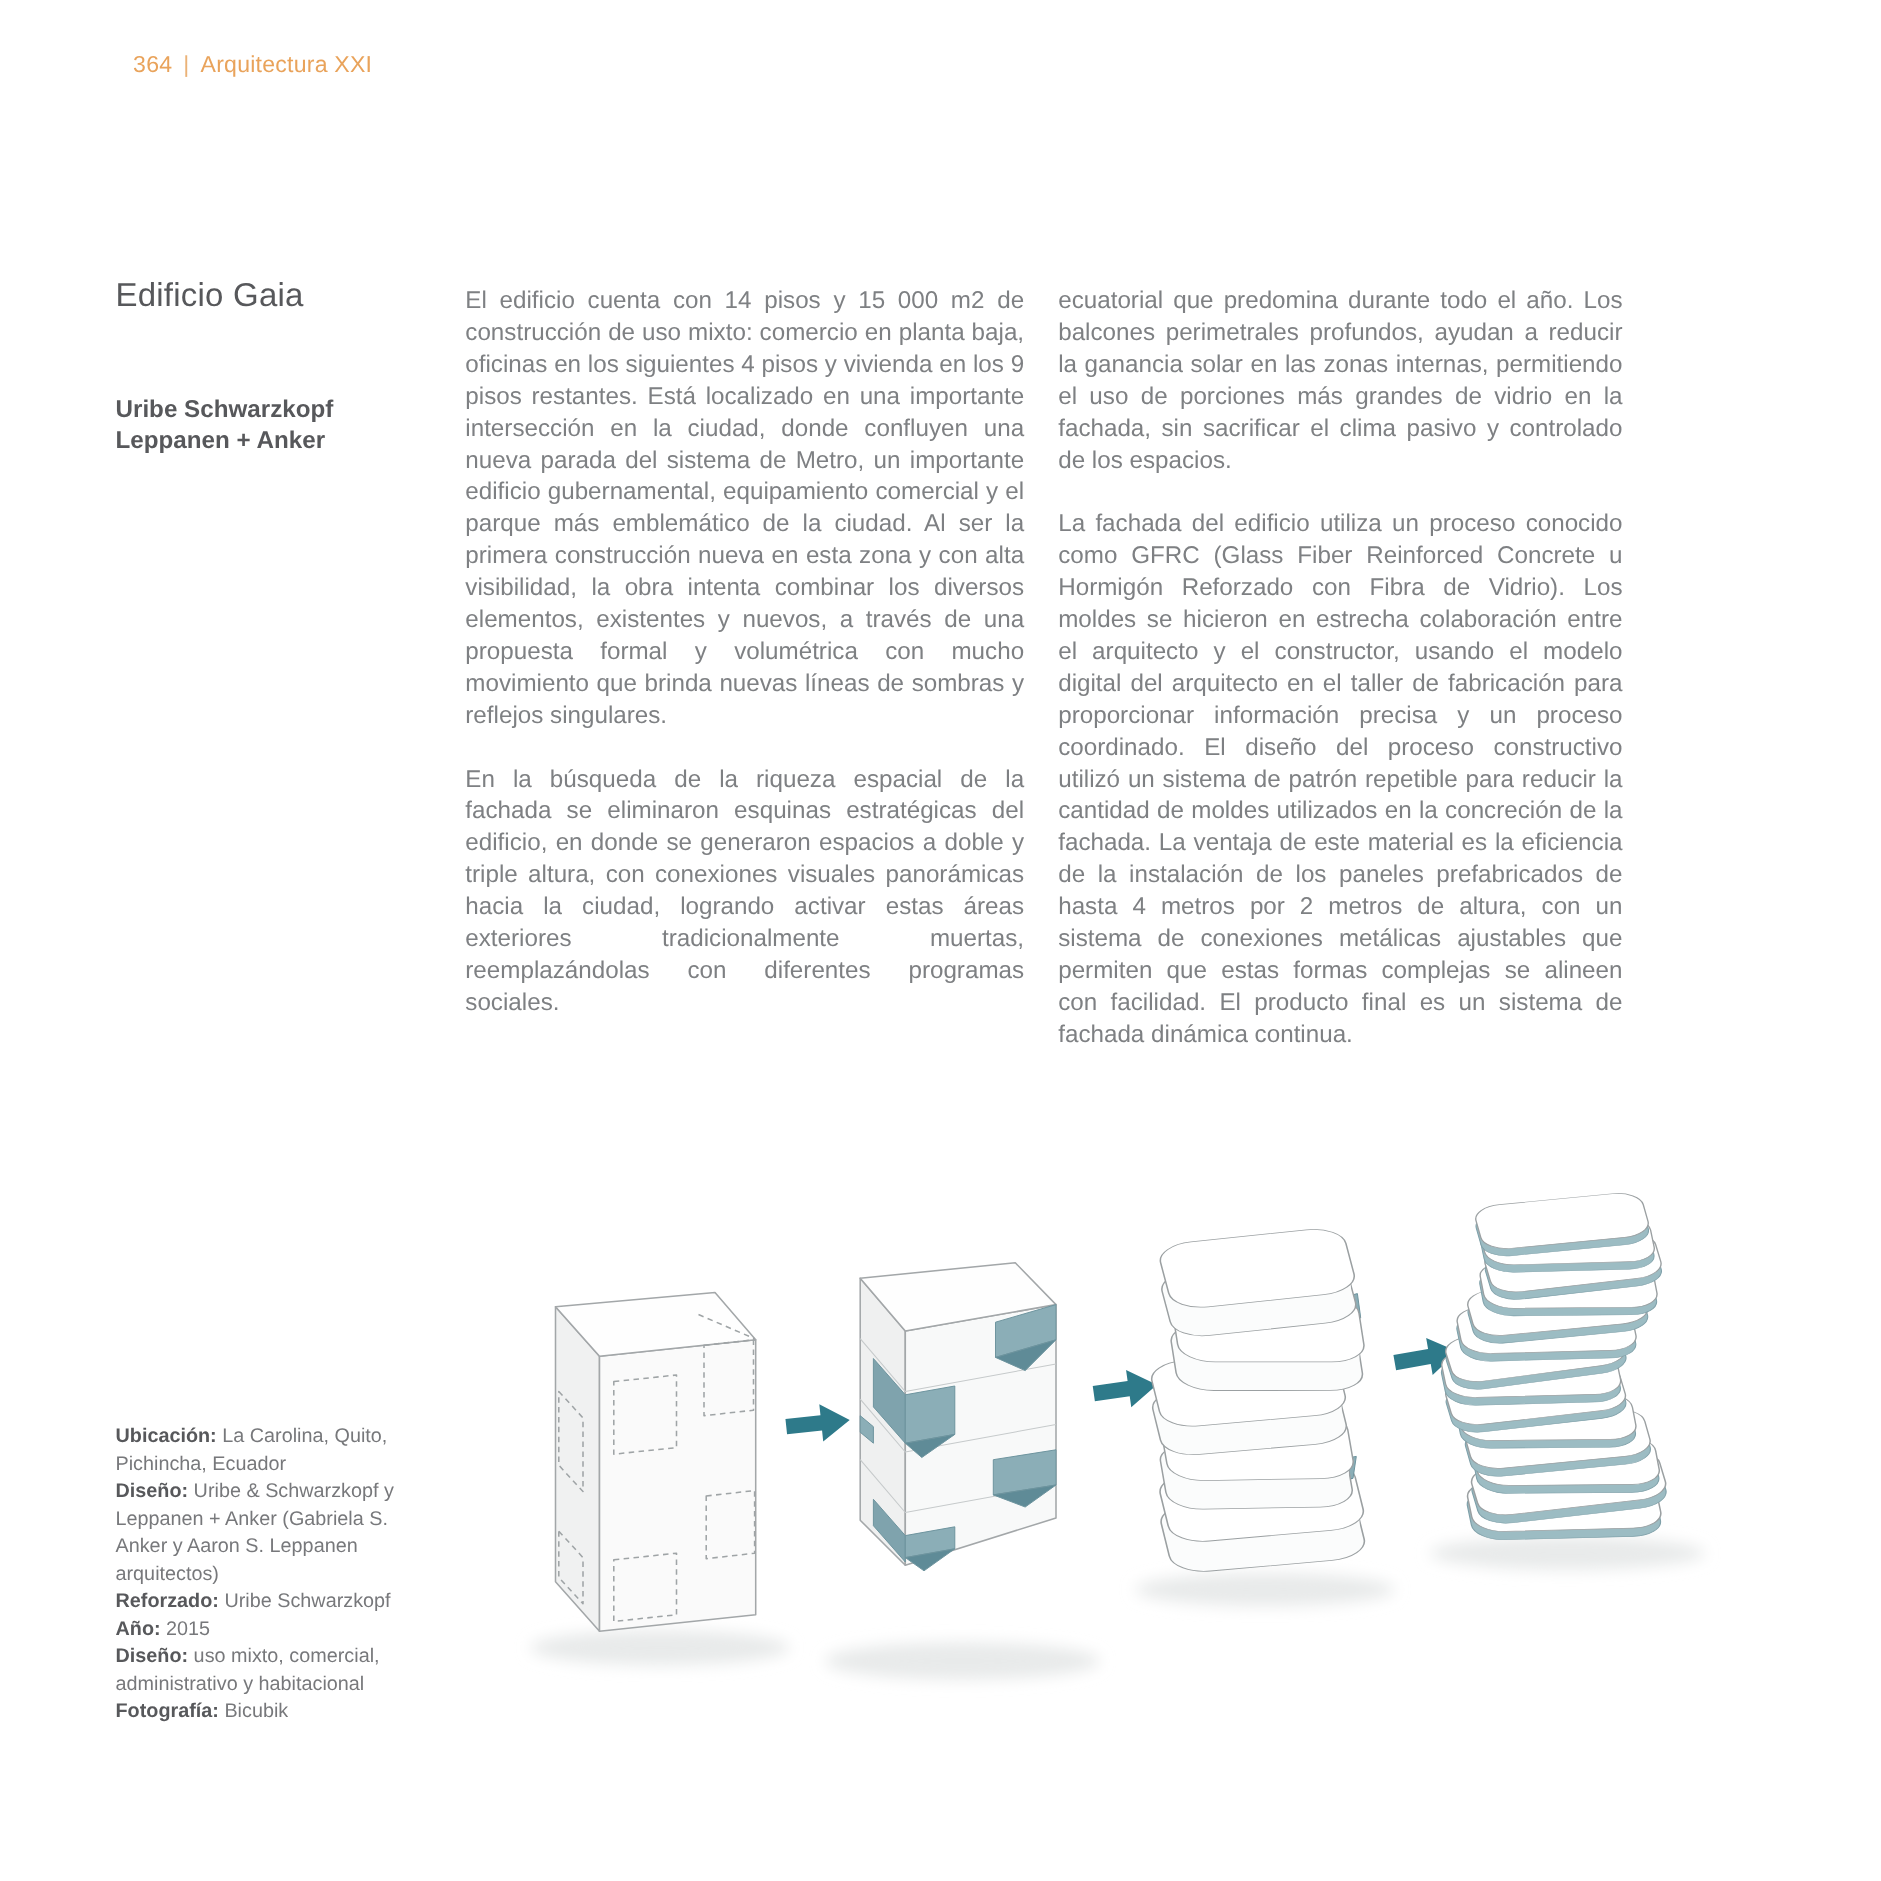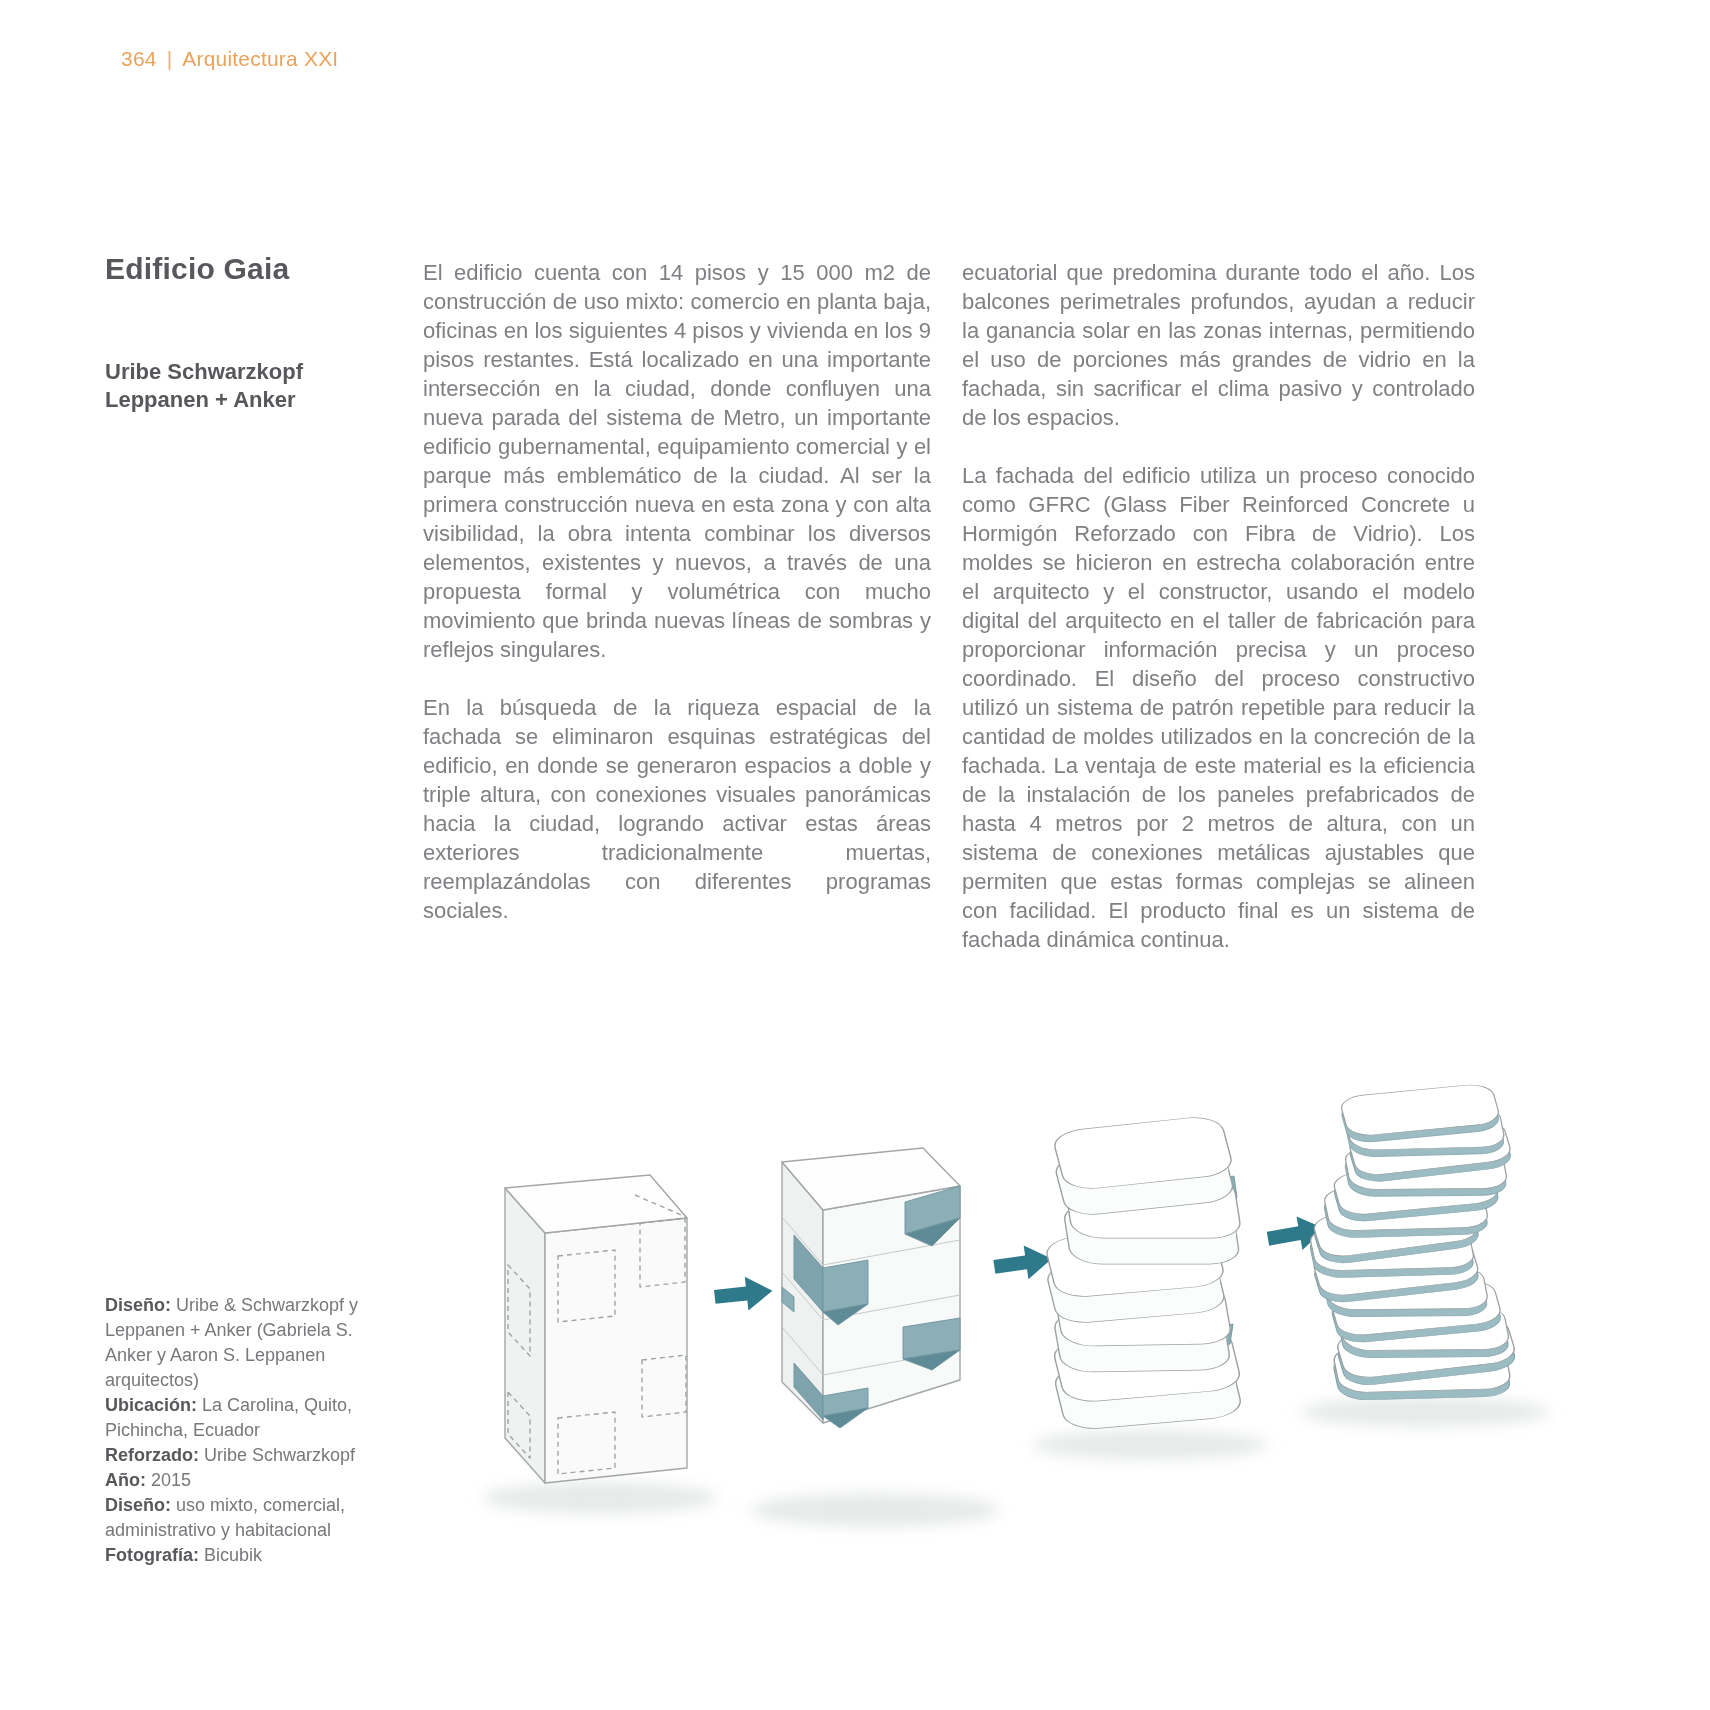--- a/index.html
+++ b/index.html
@@ -9,21 +9,21 @@
     overflow:hidden;
   }
   .abs{position:absolute;}
   
   .page-head{
     left:121px;top:47px;font-size:21px;color:#E9A35B;letter-spacing:.2px;
   }
   .page-head .sep{margin:0 10px;color:#EBB277;}
   
   .title{
-    left:105px;top:252px;font-size:30px;font-weight:bold;color:#57585B;
+    left:105px;top:252px;font-size:30px;font-weight:normal;color:#57585B;
     letter-spacing:.2px;
   }
   .architects{
     left:105px;top:358px;font-size:22px;font-weight:bold;color:#57585B;
     line-height:28px;
   }
   
   .col{top:258px;font-size:22px;line-height:29px;color:#7E8083;
        text-align:justify;}
   .col p{margin:0 0 29px 0;}
@@ -52,22 +52,22 @@
 <div class="abs col col1">
   <p>El edificio cuenta con 14 pisos y 15 000 m2 de construcción de uso mixto: comercio en planta baja, oficinas en los siguientes 4 pisos y vivienda en los 9 pisos restantes. Está localizado en una importante intersección en la ciudad, donde confluyen una nueva parada del sistema de Metro, un importante edificio gubernamental, equipamiento comercial y el parque más emblemático de la ciudad. Al ser la primera construcción nueva en esta zona y con alta visibilidad, la obra intenta combinar los diversos elementos, existentes y nuevos, a través de una propuesta formal y volumétrica con mucho movimiento que brinda nuevas líneas de sombras y reflejos singulares.</p>
   <p>En la búsqueda de la riqueza espacial de la fachada se eliminaron esquinas estratégicas del edificio, en donde se generaron espacios a doble y triple altura, con conexiones visuales panorámicas hacia la ciudad, logrando activar estas áreas exteriores tradicionalmente muertas, reemplazándolas con diferentes programas sociales.</p>
 </div>
 <div class="abs col col2">
   <p>ecuatorial que predomina durante todo el año. Los balcones perimetrales profundos, ayudan a reducir la ganancia solar en las zonas internas, permitiendo el uso de porciones más grandes de vidrio en la fachada, sin sacrificar el clima pasivo y controlado de los espacios.</p>
   <p>La fachada del edificio utiliza un proceso conocido como GFRC (Glass Fiber Reinforced Concrete u Hormigón Reforzado con Fibra de Vidrio). Los moldes se hicieron en estrecha colaboración entre el arquitecto y el constructor, usando el modelo digital del arquitecto en el taller de fabricación para proporcionar información precisa y un proceso coordinado. El diseño del proceso constructivo utilizó un sistema de patrón repetible para reducir la cantidad de moldes utilizados en la concreción de la fachada. La ventaja de este material es la eficiencia de la instalación de los paneles prefabricados de hasta 4 metros por 2 metros de altura, con un sistema de conexiones metálicas ajustables que permiten que estas formas complejas se alineen con facilidad. El producto final es un sistema de fachada dinámica continua.</p>
 </div>
 
 <div class="abs credits">
+  <p><b>Ubicación:</b><span>La Carolina, Quito, Pichincha, Ecuador</span></p>
   <p><b>Diseño:</b><span>Uribe &amp; Schwarzkopf y Leppanen + Anker (Gabriela S. Anker y Aaron S. Leppanen arquitectos)</span></p>
-  <p><b>Ubicación:</b><span>La Carolina, Quito, Pichincha, Ecuador</span></p>
   <p><b>Reforzado:</b><span>Uribe Schwarzkopf</span></p>
   <p><b>Año:</b><span>2015</span></p>
   <p><b>Diseño:</b><span>uso mixto, comercial, administrativo y habitacional</span></p>
   <p><b>Fotografía:</b><span>Bicubik</span></p>
 </div>
 
 <div class="abs figure">
 <svg width="1180" height="710" viewBox="0 0 1180 710" xmlns="http://www.w3.org/2000/svg">
   <defs>
     <filter id="soft" x="-50%" y="-50%" width="200%" height="200%">

